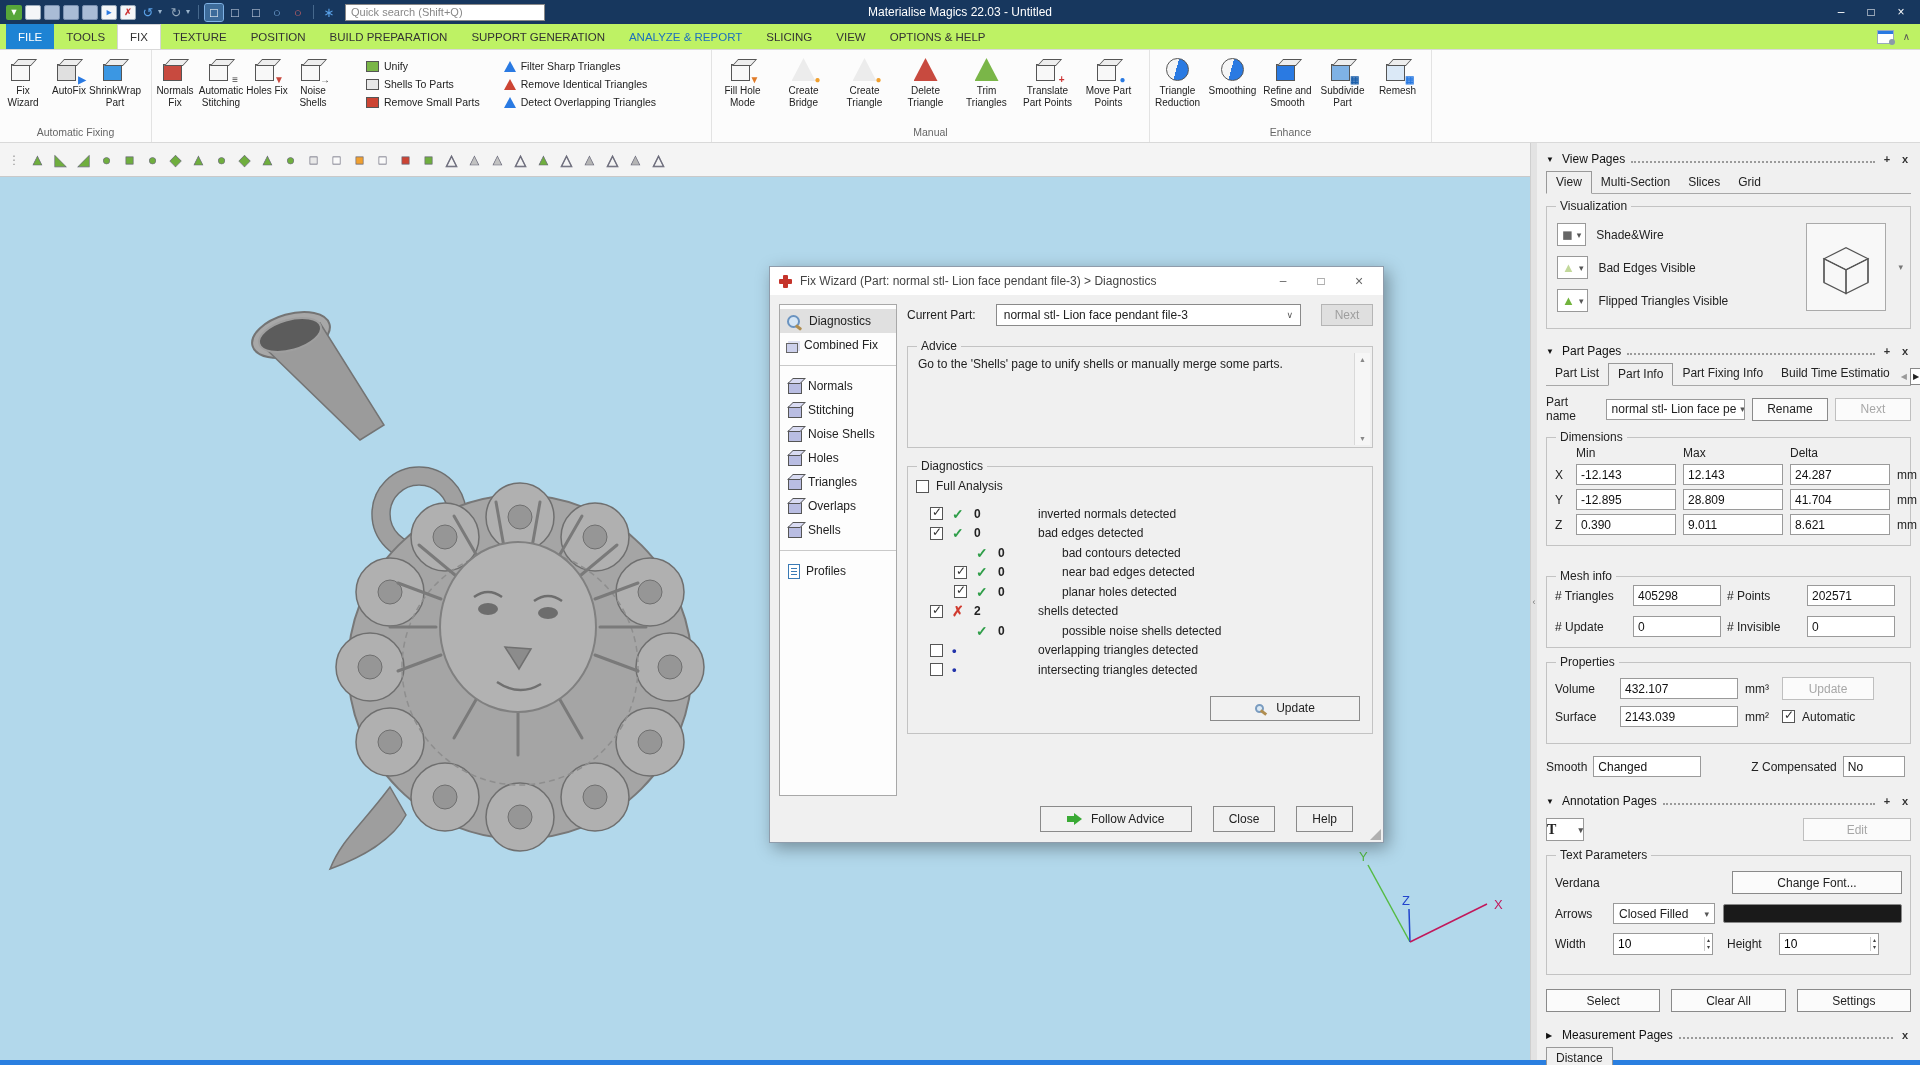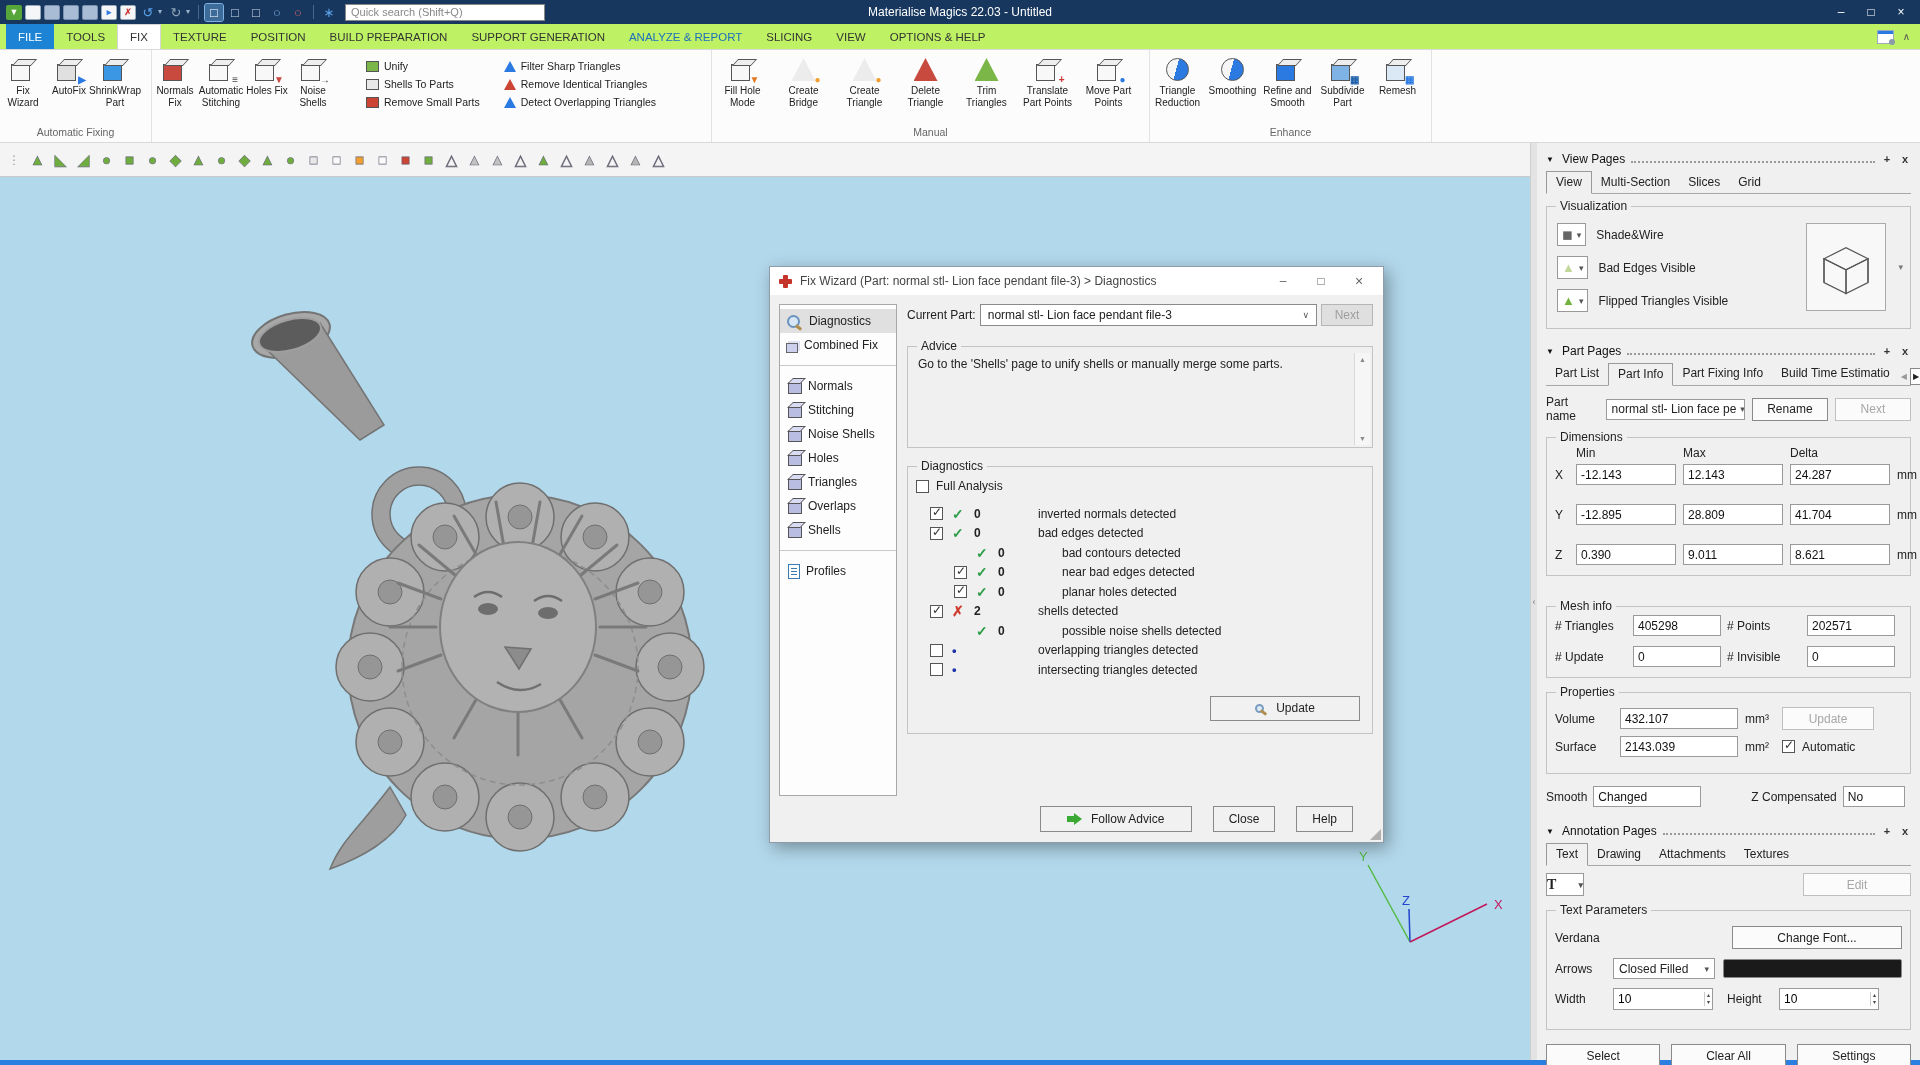--- a/index.html
+++ b/index.html
@@ -83,21 +83,21 @@
 .side-sep{border-top:1px solid #c9c9c9;margin:8px 0}
 .sic{width:17px;height:15px;position:relative;flex:none;margin-right:6px}
 .sic.cube{width:14px;height:12px;background:#b9bde2;border:1px solid #555;margin-top:3px;margin-left:2px}
 .sic.cube::before{content:'';position:absolute;left:1px;top:-5px;width:11px;height:4px;background:#d9dbf2;border:1px solid #555;transform:skewX(-45deg)}
 .sic.mag::before{content:'';position:absolute;left:1px;top:1px;width:9px;height:9px;border:2px solid #6a93c0;border-radius:50%;background:#d6e6f5}
 .sic.mag::after{content:'';position:absolute;right:1px;bottom:0;width:7px;height:3px;background:#b08d4f;transform:rotate(38deg);border-radius:1px}
 .sic.stack{width:12px;height:10px;background:#ccd0ec;border:1px solid #666;margin-top:5px;box-shadow:2px -2px 0 0 #e0e2f4}
 .sic.doc{width:12px;height:15px;background:#fff;border:1px solid #3a7ab5;margin-left:2px}
 .sic.doc::after{content:'';position:absolute;left:2px;top:3px;width:6px;height:1px;background:#3a7ab5;box-shadow:0 3px 0 #3a7ab5,0 6px 0 #3a7ab5}
 .dlg-content{position:absolute;left:137px;right:10px;top:9px;bottom:46px}
-.cp-row{display:flex;align-items:center;gap:4px}
+.cp-row{display:flex;align-items:center;gap:20px}
 .cp-dd{flex:1;height:22px;background:#fff;border:1px solid #8a8a8a;display:flex;align-items:center;padding:0 7px;font-size:12px}
 .ddarr{margin-left:auto;color:#555;font-size:9px}
 .next-btn{width:52px;height:22px;background:#dfdfdf;border:1px solid #b5b5b5;color:#9e9e9e;display:flex;align-items:center;justify-content:center;font-size:12px}
 .gbox{border:1px solid #c3c3c3;position:relative;padding:12px 8px 8px}
 .gtitle{position:absolute;top:-8px;left:9px;background:#f0f0f0;padding:0 4px;font-size:12px;color:#222}
 .advice-box{margin-top:20px;height:102px;padding:6px 2px 2px 2px}
 .advice-inner{display:flex;height:100%}
 .advice-text{flex:1;font-size:12px;padding:4px 8px;color:#222}
 .adv-scroll{width:16px;display:flex;flex-direction:column;justify-content:space-between;align-items:center;border-left:1px solid #d9d9d9;background:#f6f6f6}
 .adv-scroll span{font-size:7px;color:#888;padding:3px 0}
@@ -147,21 +147,21 @@
 .vpick .vg{font-size:13px;line-height:1}
 .vis-box{margin-top:12px;padding:6px 8px}
 .preview{position:absolute;right:24px;top:16px;width:80px;height:88px;border:1px solid #aaa;background:#f8f8f8;display:flex;align-items:center;justify-content:center}
 .preview-dd{position:absolute;right:7px;top:55px;font-size:9px;color:#777}
 .rinput{background:#fff;border:1px solid #9a9a9a;height:21px;font-size:12px;padding:0 4px;font-family:inherit;color:#111;width:100%}
 .rbtn2{background:#fbfbfb;border:1px solid #8a8a8a;height:23px;font-size:12px;display:flex;align-items:center;justify-content:center;white-space:nowrap}
 .rbtn2.dis{color:#a7a7a7;border-color:#bfbfbf}
 .dd{background:#fff;border:1px solid #9a9a9a;height:21px;display:flex;align-items:center;padding:0 5px;gap:4px;font-size:12px;white-space:nowrap;overflow:hidden}
 .pname-row{display:flex;align-items:center;gap:7px;margin-top:9px}
 .dim-box{margin-top:14px;padding:8px 8px 10px}
-.dim-grid{display:grid;grid-template-columns:14px 100px 100px 100px 24px;gap:19px 7px;align-items:center}
+.dim-grid{display:grid;grid-template-columns:14px 100px 100px 100px 24px;gap:4px 7px;align-items:center}
 .dim-grid .hd{font-size:12px}
 .mesh-box{margin-top:30px;padding:8px 8px 10px}
 .mesh-grid{display:grid;grid-template-columns:72px 88px 74px 88px;gap:10px 6px;align-items:center}
 .prop-box{margin-top:14px;padding:8px 8px 10px}
 .prop-row{display:flex;align-items:center;gap:7px;margin:6px 0}
 .status-row{display:flex;align-items:center;gap:6px;margin-top:12px}
 .trow{display:flex;align-items:center;margin-top:7px}
 .tbox{width:38px;height:23px;background:#fff;border:1px solid #999;display:flex;align-items:center;justify-content:center;gap:5px;font-family:"Liberation Serif",serif;font-weight:bold;font-size:14px}
 .tp-box{margin-top:14px;padding:6px 8px 10px}
 .tp-row{display:flex;align-items:center;margin:9px 0}
@@ -972,26 +972,20 @@
     <input class="rinput" style="width: 62px;" value="No">
   </div>
 
   <div class="sect-head" style="margin-top:14px">
     <span class="arr">▼</span>
     <span class="sect-title">Annotation Pages</span>
     <div class="leader"></div>
     <span class="hicon">+</span>
     <span class="hicon">x</span>
   </div>
-  <div class="rtabs">
-    <span class="rtab active">Text</span>
-      <span class="rtab">Drawing</span>
-      <span class="rtab">Attachments</span>
-      <span class="rtab">Textures</span>
-  </div>
   <div class="trow">
     <div class="tbox">
       <span>T</span>
       <span class="ddarr">▾</span>
     </div>
     <div class="rbtn2 dis" style="width:108px;margin-left:auto">Edit</div>
   </div>
   <div class="gbox tp-box">
     <span class="gtitle">Text Parameters</span>
     <div class="tp-row">

